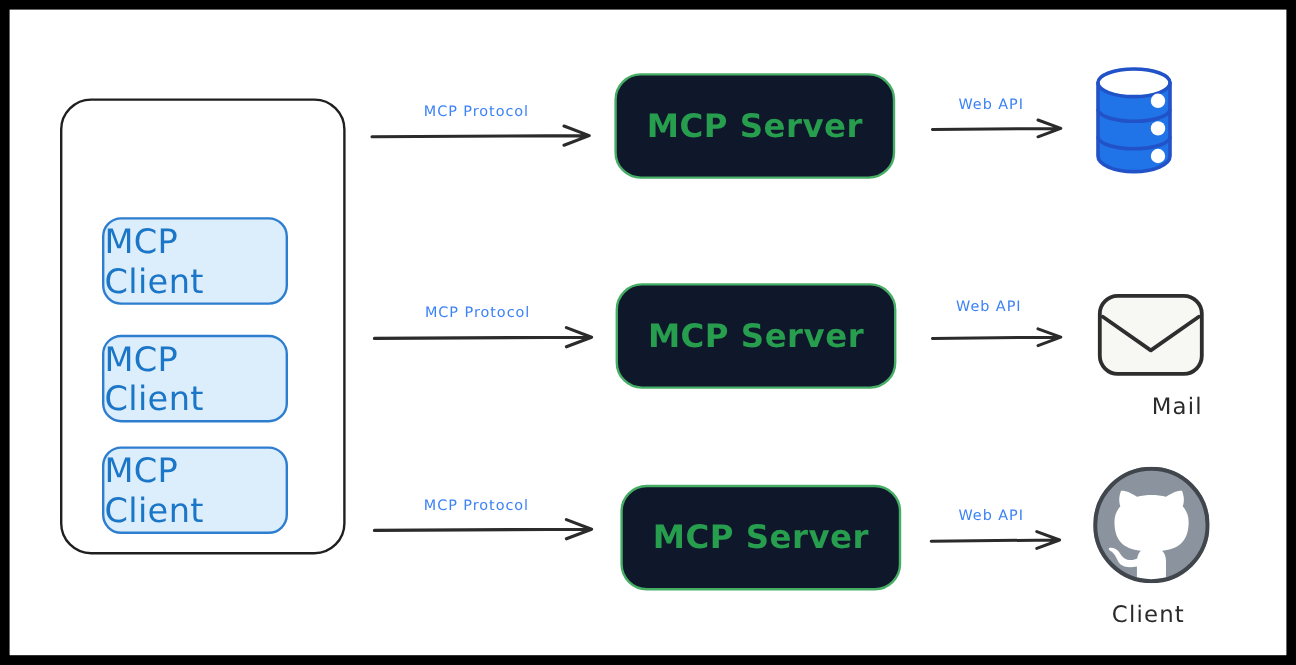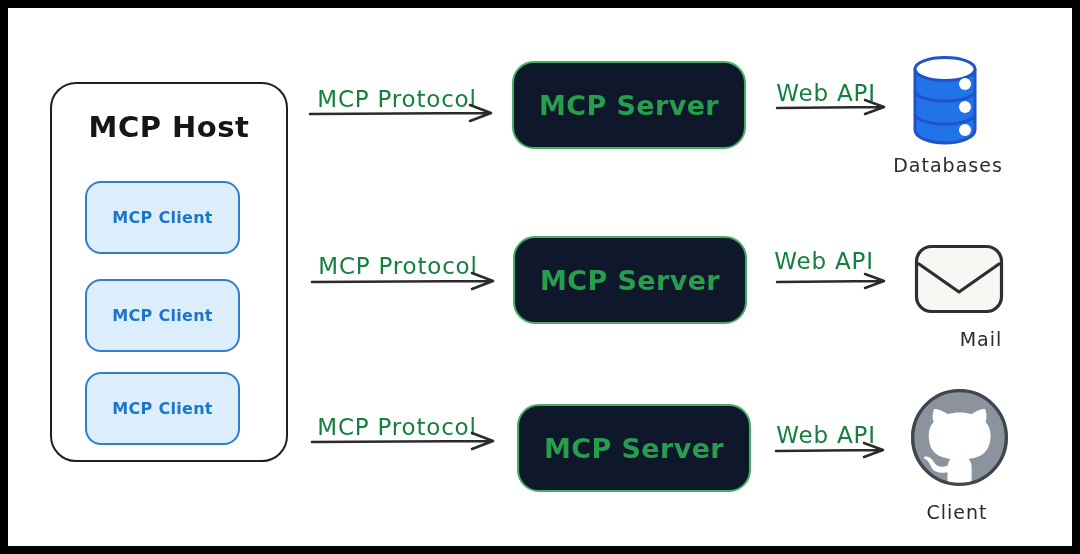--- a/index.html
+++ b/index.html
@@ -16,52 +16,51 @@
   }
   .host-title{
     position:absolute;left:0;right:0;top:26px;text-align:center;
     font-size:29px;font-weight:800;color:#161616;letter-spacing:0.5px;
   }
   .client-box{
     position:absolute;left:33px;width:155px;height:73px;
     background:#dceefb;border:2px solid #2e7ecf;border-radius:16px;box-sizing:border-box;
     display:flex;align-items:center;justify-content:center;
   }
-  .client-box span{font-size:16px;font-weight:700;color:#1b76c8;letter-spacing:0.3px;}
+  .client-box span{font-size:28px;font-weight:400;color:#1b76c8;letter-spacing:0.3px;}
   .client-1{top:97px}.client-2{top:195px}.client-3{top:288px}
 
   
   .server-box{
     position:absolute;width:234px;height:88px;
     background:#0f172a;border:2px solid #46ad64;border-radius:22px;box-sizing:border-box;
     display:flex;align-items:center;justify-content:center;
   }
   .server-box span{font-size:27px;font-weight:800;color:#279d4e;letter-spacing:0.4px;}
 
   
   .hand-label{
     position:absolute;transform:translateX(-50%);white-space:nowrap;
-    font-size:23px;color:#15803d;letter-spacing:0.8px;
+    font-size:12px;color:#3b82f6;letter-spacing:0.8px;
   }
   .caption{
     position:absolute;transform:translateX(-50%);white-space:nowrap;
     font-size:19px;color:#2b2b2b;letter-spacing:1px;
   }
 
   .arrow-svg{position:absolute;}
   .icon-svg{position:absolute;}
 </style>
 </head>
 <body>
 
 <div id="stage">
   <div id="canvas">
 
     <div class="host-box">
-      <div class="host-title">MCP Host</div>
       <div class="client-box client-1">
         <span>MCP Client</span>
       </div>
       <div class="client-box client-2">
         <span>MCP Client</span>
       </div>
       <div class="client-box client-3">
         <span>MCP Client</span>
       </div>
     </div>
@@ -82,21 +81,20 @@
 
     <svg class="icon-svg" style="left:900px;top:46px" width="74" height="96" viewBox="0 0 74 96">
       <path d="M7 15 V76 a30 13 0 0 0 60 0 V15 Z" fill="#2173e8" stroke="#2152c8" stroke-width="3" stroke-linejoin="round"></path>
       <ellipse cx="37" cy="15" rx="30" ry="11.5" fill="#ffffff" stroke="#2152c8" stroke-width="3"></ellipse>
       <path d="M7 37 a30 10 0 0 0 60 0" fill="none" stroke="#2152c8" stroke-width="3"></path>
       <path d="M7 60 a30 10 0 0 0 60 0" fill="none" stroke="#2152c8" stroke-width="3"></path>
       <circle cx="57" cy="30" r="6" fill="#ffffff"></circle>
       <circle cx="57" cy="53" r="6" fill="#ffffff"></circle>
       <circle cx="57" cy="76" r="6" fill="#ffffff"></circle>
     </svg>
-    <div class="caption" style="left:940px;top:146px">Databases</div>
 
     <div class="hand-label" style="left:390px;top:245px">MCP Protocol</div>
     <svg class="arrow-svg" style="left:301px;top:260px" width="190" height="26" viewBox="0 0 190 26">
       <path d="M3 14 L181 13 M163 5 L184 13 L163 21" fill="none" stroke="#2b2b2b" stroke-width="2.6" stroke-linecap="round" stroke-linejoin="round"></path>
     </svg>
 
     <div class="server-box" style="left:505px;top:228px">
       <span>MCP Server</span>
     </div>
 

